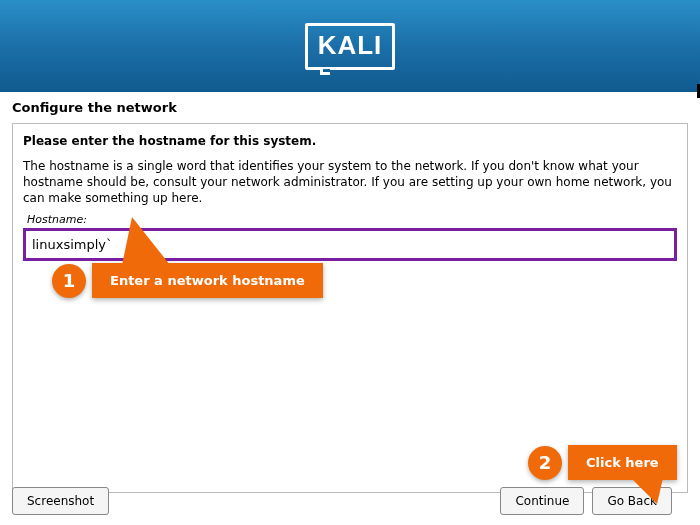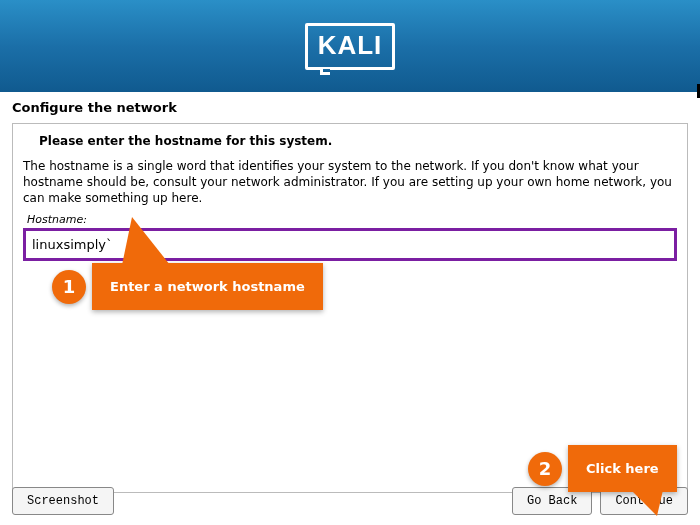--- a/index.html
+++ b/index.html
@@ -54,21 +54,20 @@
     border: 1px solid #bbb;
     height: 370px;
     padding: 10px 10px;
     background: #fff;
     position: relative;
   }
   .instr1 {
     font-weight: 700;
     font-size: 12px;
     margin-bottom: 10px;
-    margin-left: 16px;
   }
   .instr2 {
     font-weight: 400;
     font-size: 12px;
     line-height: 1.35;
     margin-bottom: 6px;
   }
   .field-label {
     font-style: italic;
     font-size: 11px;
@@ -79,27 +78,26 @@
     border: 3px solid #7b1fa2;
     border-radius: 0;
     padding: 6px 6px;
     font-size: 13px;
     font-family: inherit;
     outline: none;
   }
   .footer {
     position: absolute;
     left: 0;
-    right: 0;
+    right: 16px;
     bottom: 0;
     height: 48px;
     padding: 10px 12px;
     display: flex;
     align-items: flex-start;
-    font-family: Liberation Mono, monospace;
   }
   .btn {
     border: 1px solid #888;
     background: #f5f5f5;
     padding: 6px 14px;
     font-size: 12px;
     font-family: inherit;
     border-radius: 3px;
     cursor: pointer;
   }
@@ -127,21 +125,21 @@
     align-items: center;
     justify-content: center;
     margin-right: 6px;
     flex-shrink: 0;
   }
   .callout-box {
     background: #f06a0a;
     color: #fff;
     font-weight: 700;
     font-size: 13px;
-    padding: 16px 18px;
+    padding: 10px 18px;
     box-shadow: 0 2px 5px rgba(0,0,0,0.3);
     position: relative;
     white-space: nowrap;
   }
   .callout1 { left: 52px; top: 263px; }
   .callout1 .pointer {
     position: absolute;
     top: -46px;
     left: 30px;
     width: 0; height: 0;
@@ -185,22 +183,22 @@
 <div class="main-panel">
   <div class="instr1">Please enter the hostname for this system.</div>
   <div class="instr2">The hostname is a single word that identifies your system to the network. If you don't know what your hostname should be, consult your network administrator. If you are setting up your own home network, you can make something up here.</div>
   <div class="field-label">Hostname:</div>
   <input class="hostname-input" type="text" value="linuxsimply`" style="">
 </div>
 
 <div class="footer">
   <button class="btn">Screenshot</button>
   <div class="footer-spacer"></div>
+  <button class="btn">Continue</button>
   <button class="btn">Go Back</button>
-  <button class="btn">Continue</button>
 </div>
 
 <div class="callout callout1">
   <div class="callout-circle">1</div>
   <div class="callout-box">
     <div class="pointer"></div>
     <span>Enter a network hostname</span>
   </div>
 </div>
 

